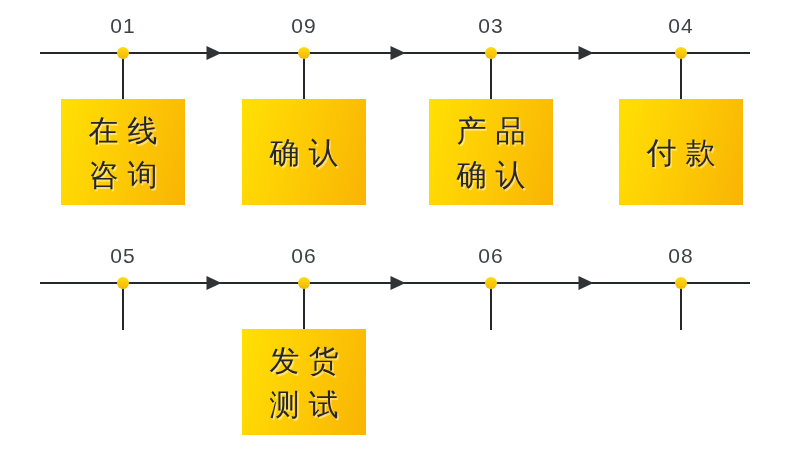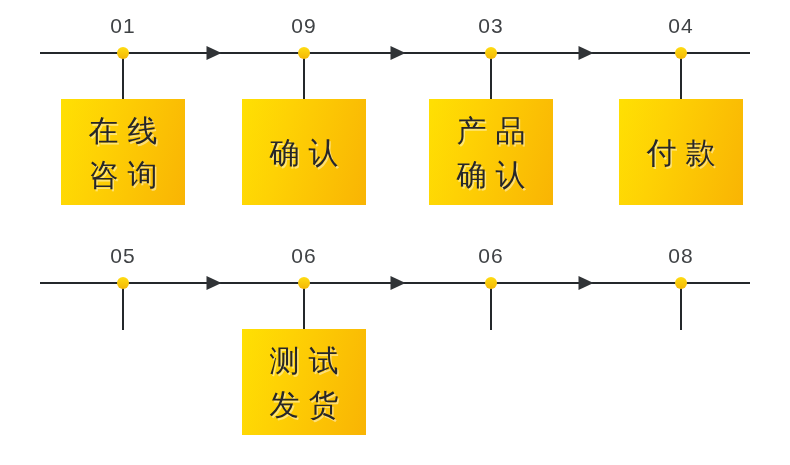--- a/index.html
+++ b/index.html
@@ -172,22 +172,22 @@
       <div class="num">05</div>
       <div class="vline"></div>
       <div class="dot"></div>
     </div>
 
     <div class="step cx-2">
       <div class="num">06</div>
       <div class="vline"></div>
       <div class="dot"></div>
       <div class="box">
+        <div class="box-line">发货</div>
         <div class="box-line">测试</div>
-        <div class="box-line">发货</div>
       </div>
     </div>
 
     <div class="step cx-3">
       <div class="num">06</div>
       <div class="vline"></div>
       <div class="dot"></div>
     </div>
 
     <div class="step cx-4">

